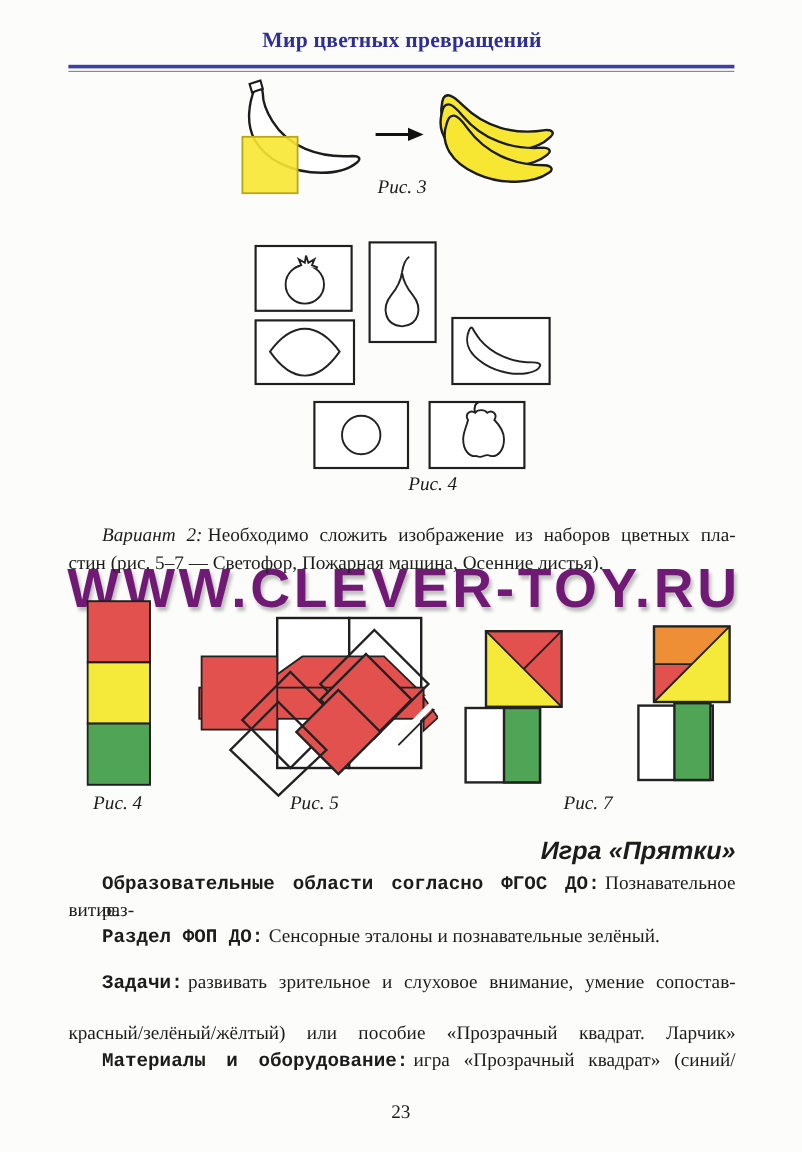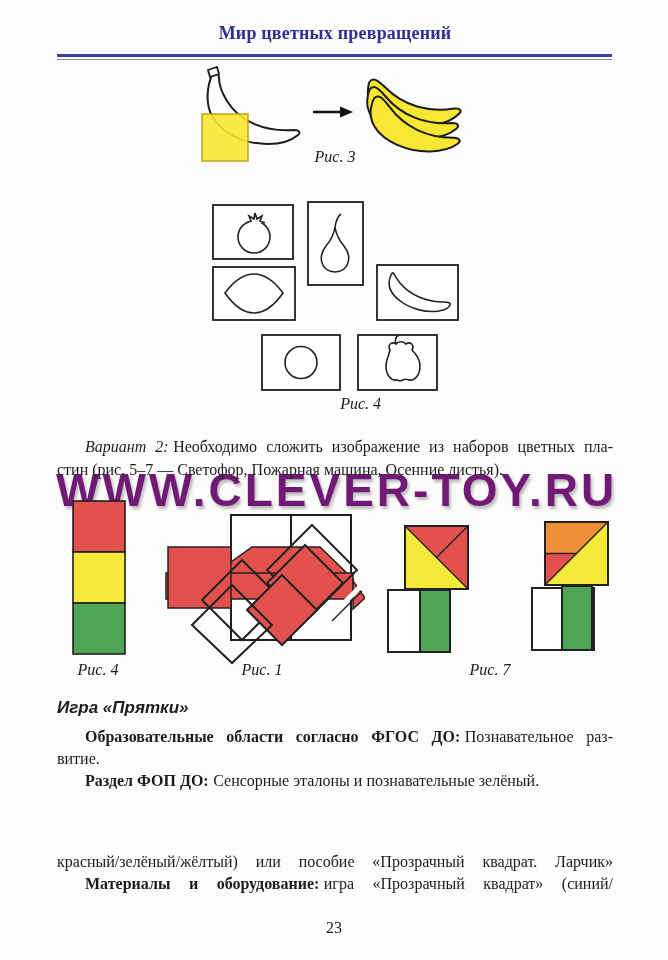--- a/index.html
+++ b/index.html
@@ -29,27 +29,27 @@
     font-family:"Liberation Sans","DejaVu Sans",sans-serif;font-weight:bold;
     font-size:46px;letter-spacing:3px;color:#701a75;
     text-shadow:-1px -1px 0 #f7f7f7,2px 3px 3px #bdbdbd;
   }
   
   .para{position:absolute;left:57px;width:556px;z-index:2;font-size:16px;}
   .para .line{height:22px;line-height:22px;white-space:nowrap;}
   .para .line.tall{height:23px;line-height:23px;}
   .para .jl{white-space:normal;text-align:justify;text-align-last:justify;}
   .indent{padding-left:28px;}
-  .b{font-weight:bold;}
+  .b{font-weight:bold;font-family:Liberation Mono, monospace;}
   .it{font-style:italic;}
   .lead{margin-right:.28em;}
   .game-heading{
-    position:absolute;top:698px;left:57px;width:556px;text-align:left;z-index:2;
+    position:absolute;top:698px;left:57px;width:556px;text-align:right;z-index:2;
     font-family:"Liberation Sans","DejaVu Sans",sans-serif;
-    font-weight:bold;font-style:italic;font-size:17px;
+    font-weight:bold;font-style:italic;font-size:21px;
   }
   .page-number{
     position:absolute;top:919px;left:0;width:668px;text-align:center;
     font-size:16px;z-index:2;
   }
 </style>
 </head>
 <body>
 
 <div class="page">
@@ -150,39 +150,42 @@
       <polygon points="160,67 223,4 223,67" fill="#f5e93a"></polygon>
       <polygon points="160,4 223,4 191.5,35.5 160,35.5" fill="#ef8f35"></polygon>
       <polygon points="160,35.5 191.5,35.5 160,67" fill="#e2514d"></polygon>
       <rect x="160" y="4" width="63" height="63" fill="none" stroke="#222" stroke-width="2"></rect>
       <line x1="160" y1="67" x2="223" y2="4" stroke="#222" stroke-width="1.5"></line>
       <line x1="160" y1="35.5" x2="191.5" y2="35.5" stroke="#222" stroke-width="1.5"></line>
     </g>
   </svg>
 
   <div class="fig-caption" style="top:661px;left:58px;width:80px;">Рис. 4</div>
-  <div class="fig-caption" style="top:661px;left:222px;width:80px;">Рис. 1</div>
+  <div class="fig-caption" style="top:661px;left:222px;width:80px;">Рис. 5</div>
   <div class="fig-caption" style="top:661px;left:450px;width:80px;">Рис. 7</div>
 
   <div class="game-heading">Игра «Прятки»</div>
 
   <div class="para" style="top:726px;">
     <div class="line jl indent">
       <span class="b lead">Образовательные области согласно ФГОС ДО:</span><span>Познавательное раз-</span>
     </div>
     <div class="line">витие.</div>
   </div>
 
   <div class="para" style="top:770px;">
     <div class="line indent">
       <span class="b lead">Раздел ФОП ДО:</span><span>Сенсорные эталоны и познавательные зелёный.</span>
     </div>
   </div>
 
   <div class="para" style="top:808px;">
+    <div class="line jl indent">
+      <span class="b lead">Задачи:</span><span>развивать зрительное и слуховое внимание, умение сопостав-</span>
+    </div>
   </div>
 
   <div class="para" style="top:851px;">
     <div class="line jl">красный/зелёный/жёлтый) или пособие «Прозрачный квадрат. Ларчик»</div>
     <div class="line jl indent">
       <span class="b lead">Материалы и оборудование:</span><span>игра «Прозрачный квадрат» (синий/</span>
     </div>
   </div>
 
   <div class="page-number">23</div>

